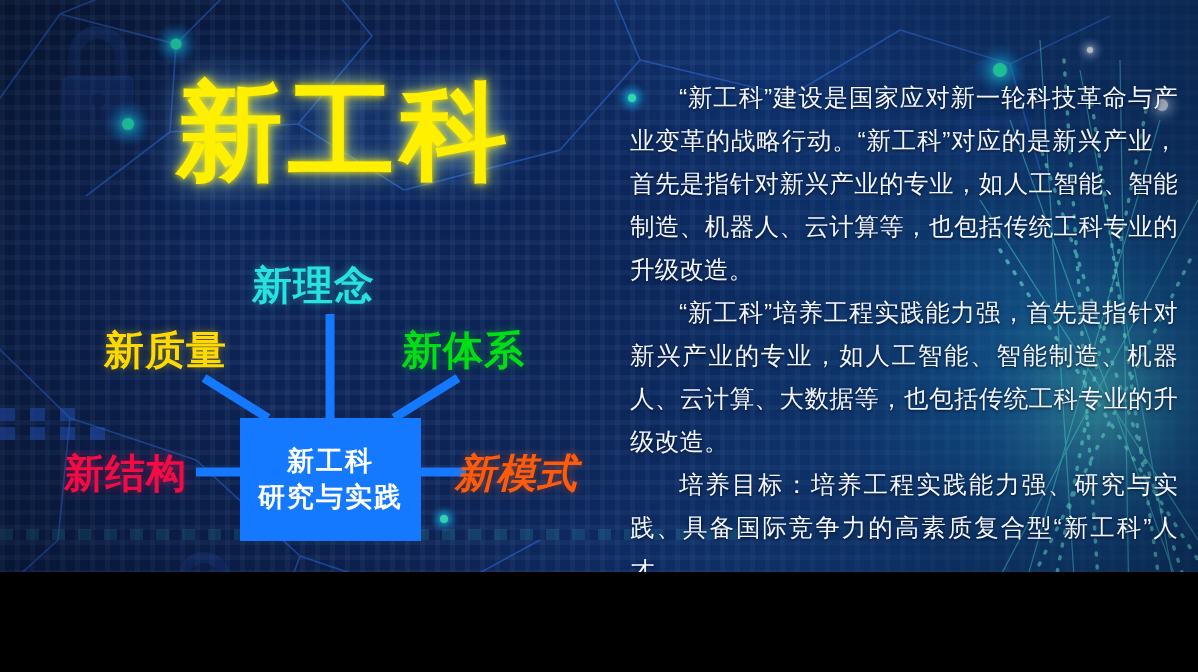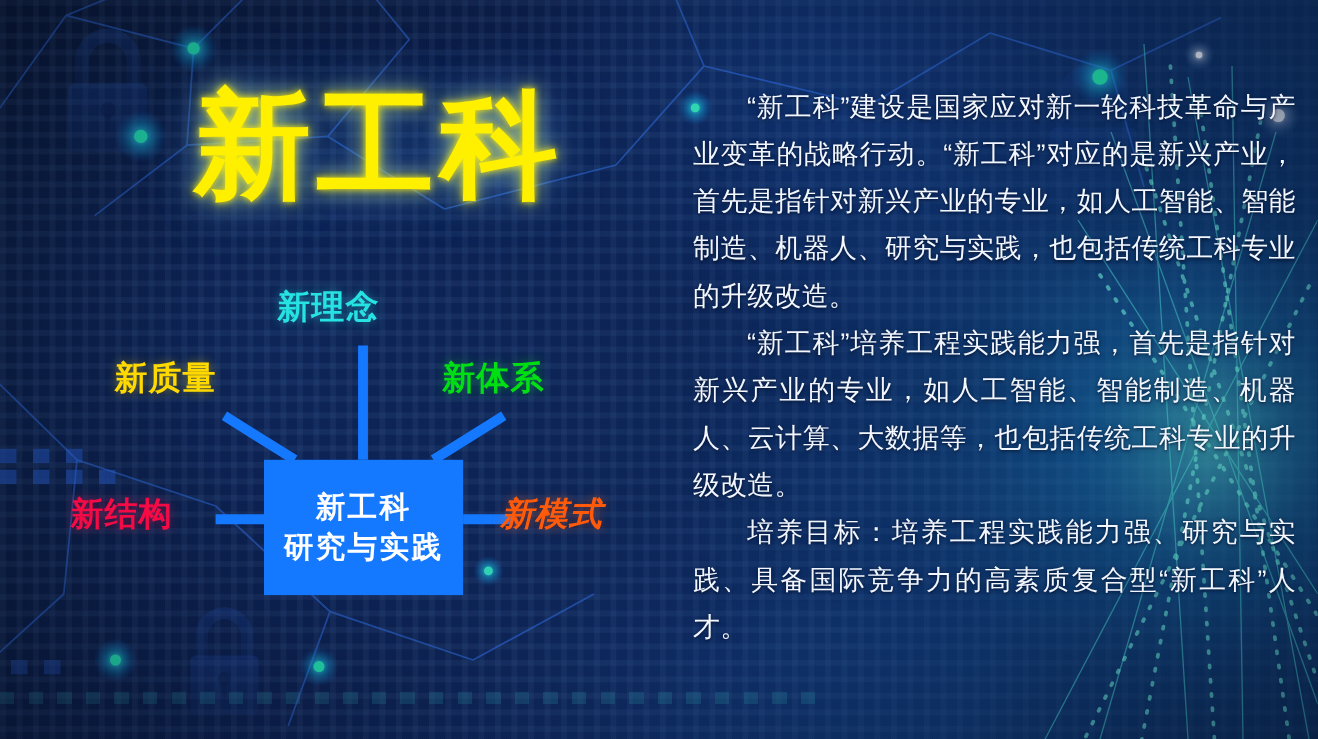--- a/index.html
+++ b/index.html
@@ -4,21 +4,21 @@
 <title>新工科</title>
 <style>
   html, body {
     margin: 0;
     padding: 0;
     background: #000;
   }
   #slide {
     position: relative;
     width: 1198px;
-    height: 672px;
+    height: 572px;
     overflow: hidden;
     font-family: "Liberation Sans", "DejaVu Sans", sans-serif;
     background:
       radial-gradient(ellipse 620px 480px at 88% 58%, rgba(18,110,150,0.55) 0%, rgba(12,60,110,0.25) 45%, rgba(0,0,0,0) 75%),
       radial-gradient(ellipse 520px 420px at 64% 12%, rgba(20,70,150,0.40) 0%, rgba(10,35,90,0.12) 55%, rgba(0,0,0,0) 80%),
       radial-gradient(ellipse 700px 560px at 18% 45%, rgba(14,44,104,0.55) 0%, rgba(8,26,66,0.20) 60%, rgba(0,0,0,0) 85%),
       linear-gradient(118deg, #0a1733 0%, #0d2150 34%, #0f2b63 58%, #103a77 78%, #0c2a58 100%);
   }
 
   
@@ -100,21 +100,21 @@
     color: #ffffff;
     font-size: 27px;
     font-weight: 700;
     letter-spacing: 2px;
     line-height: 1.1;
     white-space: nowrap;
   }
 
   .node {
     position: absolute;
-    font-size: 30px;
+    font-size: 40px;
     font-weight: 700;
     letter-spacing: 1px;
     white-space: nowrap;
     line-height: 1;
   }
   .node.n-linian    { left: 252px; top: 15px;  color: #26E2E2; text-shadow: 0 0 10px rgba(38,226,226,0.45); }
   .node.n-zhiliang  { left: 104px; top: 80px;  color: #FFD900; text-shadow: 0 0 10px rgba(255,217,0,0.40); }
   .node.n-tixi      { left: 402px; top: 80px;  color: #00DF14; text-shadow: 0 0 10px rgba(0,223,20,0.40); }
   .node.n-jiegou    { left: 64px;  top: 203px; color: #F40B46; text-shadow: 0 0 10px rgba(244,11,70,0.42); }
   .node.n-moshi     { left: 455px; top: 203px; color: #FF5A0A; text-shadow: 0 0 10px rgba(255,90,10,0.42); font-style: italic; }
@@ -287,18 +287,18 @@
     </div>
 
     <div class="node n-linian">新理念</div>
     <div class="node n-tixi">新体系</div>
     <div class="node n-zhiliang">新质量</div>
     <div class="node n-jiegou">新结构</div>
     <div class="node n-moshi">新模式</div>
   </div>
 
   <div class="body-text">
-    <p>“新工科”建设是国家应对新一轮科技革命与产业变革的战略行动。“新工科”对应的是新兴产业，首先是指针对新兴产业的专业，如人工智能、智能制造、机器人、研究与实践，也包括传统工科专业的升级改造。</p>
+    <p>“新工科”建设是国家应对新一轮科技革命与产业变革的战略行动。“新工科”对应的是新兴产业，首先是指针对新兴产业的专业，如人工智能、智能制造、机器人、云计算等，也包括传统工科专业的升级改造。</p>
     <p>“新工科”培养工程实践能力强，首先是指针对新兴产业的专业，如人工智能、智能制造、机器人、云计算、大数据等，也包括传统工科专业的升级改造。</p>
     <p>培养目标：培养工程实践能力强、研究与实践、具备国际竞争力的高素质复合型“新工科”人才。</p>
   </div>
 
 </div>
 
 </body></html>

